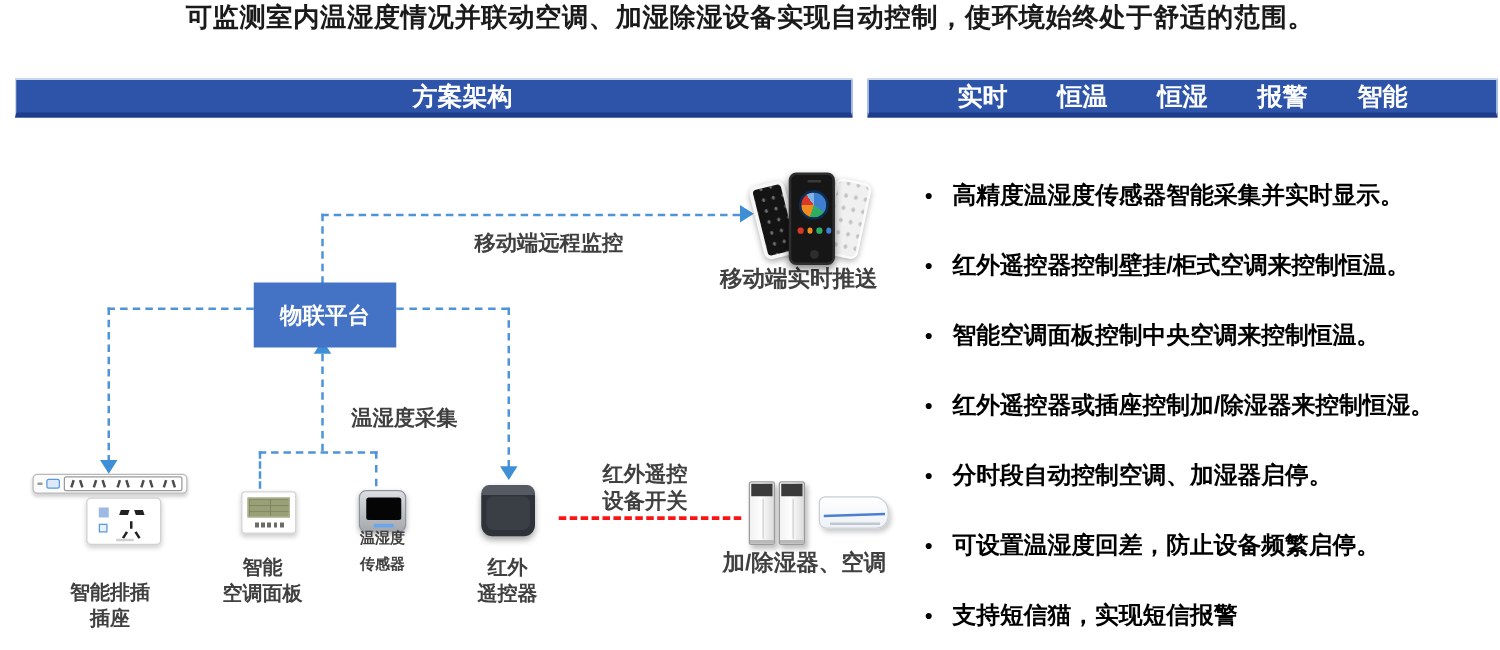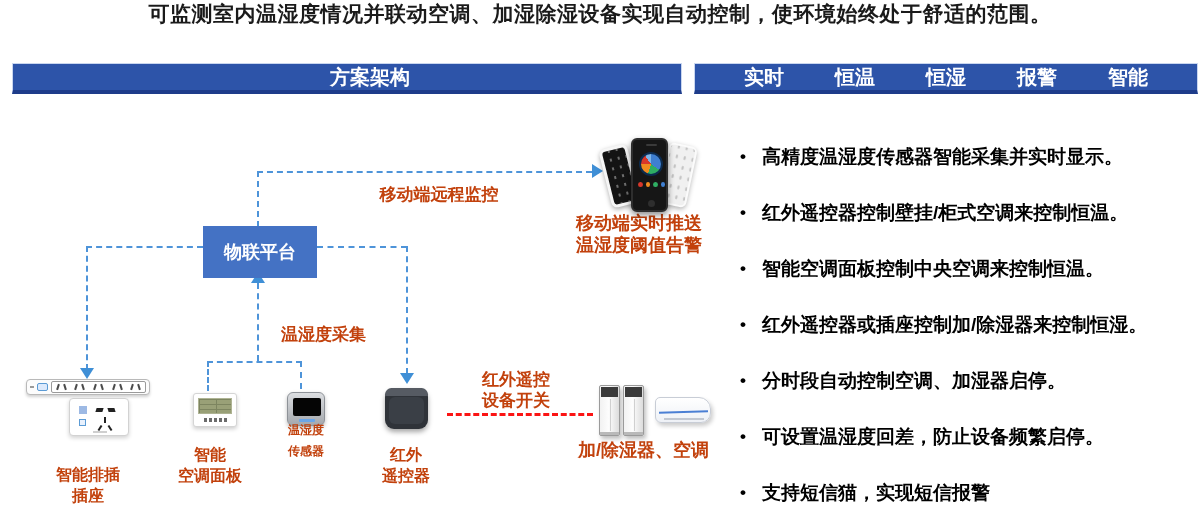--- a/index.html
+++ b/index.html
@@ -15,40 +15,40 @@
     left:0; top:7; width:1200px; text-align:center;
     font-size:21px; font-weight:bold; color:#1a1a1a; letter-spacing:.5px;
   }
   .bar {
     top:63px; height:31px; background:#2d54a9;
     border:1px solid #c9d6ef; border-bottom:4px solid #1e3c8a;
     display:flex; align-items:center; color:#fff; font-weight:bold; font-size:20px;font-family:Liberation Serif, serif;
   }
   .bar-left  { left:12px;  width:670px; justify-content:center; }
   .bar-left span { padding-left:46px; }
-  .bar-right { left:694px; width:504px; justify-content:center; gap:51px; }
+  .bar-right { left:694px; width:504px; justify-content:center; gap:40px; }
 
   
   .dash-h { border-top:2px dashed #4e94d9; height:0; }
   .dash-v { border-left:2px dashed #4e94d9; width:0; }
   .dash-red { border-top:3px dashed #fb1414; height:0; }
   .arr { width:0; height:0; }
   .arr-right { border-left:11px solid #3f8fd6; border-top:7px solid transparent; border-bottom:7px solid transparent; }
   .arr-down  { border-top:11px solid #3f8fd6; border-left:7px solid transparent; border-right:7px solid transparent; }
   .arr-up    { border-bottom:11px solid #3f8fd6; border-left:7px solid transparent; border-right:7px solid transparent; }
 
   
   .platform {
     left:203px; top:226px; width:114px; height:52px; background:#4472c4;
     color:#fff; font-size:18px; font-weight:600;
     display:flex; align-items:center; justify-content:center;
   }
 
   
-  .dlabel { font-size:17px; font-weight:600; color:#c2410c; line-height:21px; }
+  .dlabel { font-size:17px; font-weight:600; color:#404040; line-height:21px; }
   .center { text-align:center; }
 
   
   .phones { left:603px; top:138px; width:92px; height:78px; }
   .phone { position:absolute; border-radius:6px; }
   .phone-l { left:2px; top:8px; width:29px; height:60px; background:#141414; border:3px solid #f6f6f6;
              transform:rotate(-14deg); box-shadow:0 2px 5px rgba(0,0,0,.35);
              background-image:radial-gradient(#6f6f6f 1px, transparent 1.5px); background-size:8px 9px; background-position:3px 14px;}
   .phone-r { right:3px; top:6px; width:29px; height:62px; background:#f0f0f0; border:2px solid #fbfbfb;
              transform:rotate(12deg); box-shadow:0 2px 5px rgba(0,0,0,.3);
@@ -165,21 +165,20 @@
   <div class="abs dash-red" style="left:447px; top:413px; width:146px;"></div>
 
   <div class="abs platform">
     <span>物联平台</span>
   </div>
 
   <div class="abs dlabel" style="left:373px; top:184px; width:132px; text-align:center;">移动端远程监控</div>
 
   <div class="abs dlabel" style="left:576px; top:212px; width:136px; font-size:18px; line-height:22px;">
     <span style="display:block;">移动端实时推送</span>
-    <span style="display:block;">温湿度阈值告警</span>
   </div>
 
   <div class="abs dlabel" style="left:281px; top:324px;">温湿度采集</div>
 
   <div class="abs dlabel center" style="left:477px; top:369px; width:78px;">
     <span style="display:block;">红外遥控</span>
     <span style="display:block;">设备开关</span>
   </div>
 
   <div class="abs dlabel" style="left:578px; top:440px; font-size:18px;">加/除湿器、空调</div>

